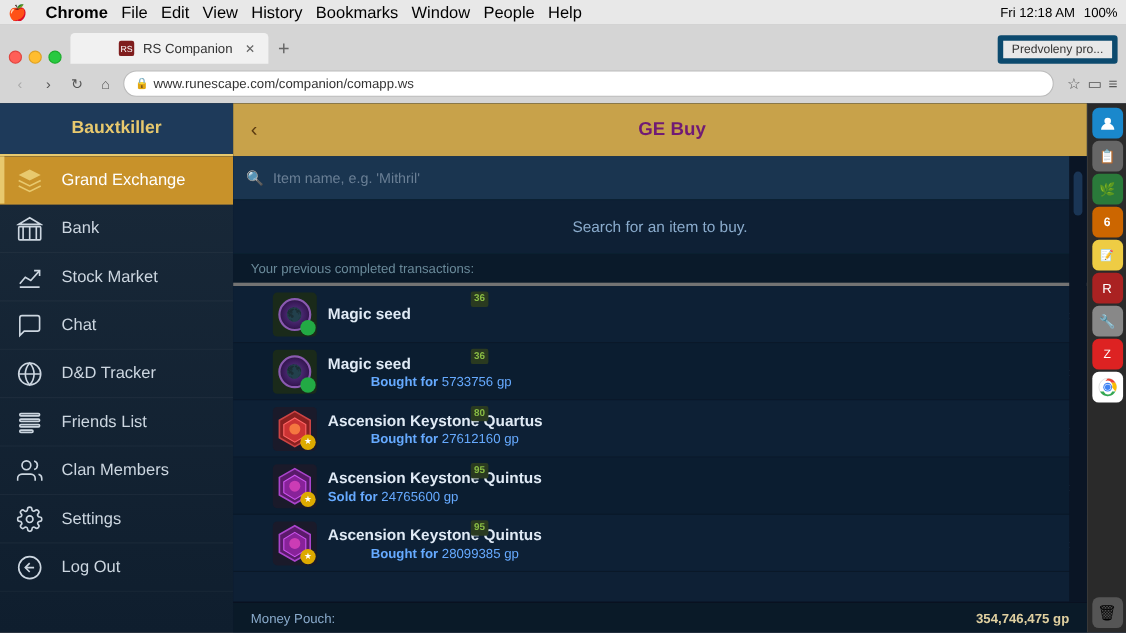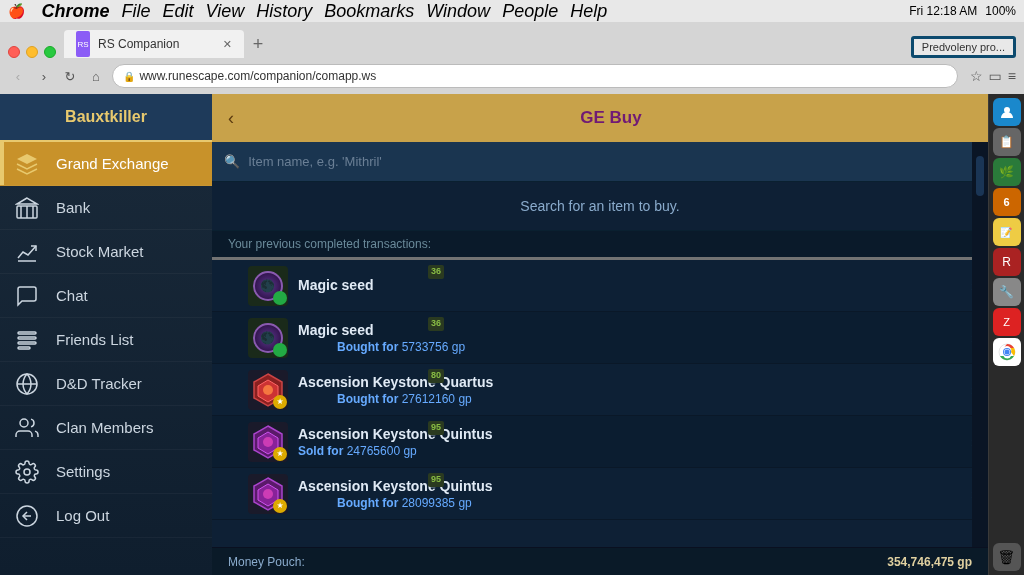--- a/index.html
+++ b/index.html
@@ -18,21 +18,21 @@
       display: flex;
       align-items: center;
       padding: 0 8px;
       font-size: 12px;
       color: #000;
       gap: 12px;
       z-index: 100;
       position: relative;
     }
     .menubar-apple { font-size: 14px; margin-right: 4px; }
-    .menubar-item { font-weight: normal; font-size: 18px; font-style: italic; }
+    .menubar-item { font-weight: normal; font-size: 15px; }
     .menubar-item.bold { font-weight: 600; }
     .menubar-right {
       margin-left: auto;
       display: flex;
       align-items: center;
       gap: 8px;
       font-size: 12px;
     }
 
     
@@ -57,28 +57,29 @@
       align-items: center;
       padding: 0 12px;
       font-size: 12px;
       color: #333;
       min-width: 180px;
       gap: 8px;
       position: relative;
     }
     .chrome-tab-favicon {
       width: 14px;
-      height: 26px;
-      background: #8b5cf6;
+      height: 14px;
+      background: #7f1d1d;
       border-radius: 2px;
       display: flex;
       align-items: center;
       justify-content: center;
       font-size: 8px;
       color: white;
+      margin-left: 32px;
     }
     .chrome-tab-close {
       margin-left: auto;
       font-size: 11px;
       color: #666;
       cursor: pointer;
     }
     .chrome-tab-new {
       width: 28px;
       height: 28px;
@@ -129,21 +130,21 @@
       gap: 6px;
       margin-left: 6px;
     }
     .chrome-icon { font-size: 14px; color: #555; cursor: pointer; }
     .chrome-profile-btn {
       font-size: 11px;
       color: #333;
       background: #e8e8e8;
       padding: 2px 8px;
       border-radius: 3px;
-      border: 3px solid #0c4a6e;
+      border: 5px solid #0c4a6e;
     }
 
     
     .app-container {
       display: flex;
       height: 481px;
       background: #0a1628;
     }
 
     
@@ -520,38 +521,38 @@
             <svg viewBox="0 0 24 24" fill="none" stroke="#ccd6e0" stroke-width="1.5">
               <path d="M21 15a2 2 0 0 1-2 2H7l-4 4V5a2 2 0 0 1 2-2h14a2 2 0 0 1 2 2z"></path>
             </svg>
           </div>
           <span>Chat</span>
         </div>
 
         <div class="nav-item">
           <div class="nav-icon">
             <svg viewBox="0 0 24 24" fill="none" stroke="#ccd6e0" stroke-width="1.5">
+              <circle cx="12" cy="12" r="10"></circle>
+              <line x1="2" y1="12" x2="22" y2="12"></line>
+              <path d="M12 2a15.3 15.3 0 0 1 4 10 15.3 15.3 0 0 1-4 10 15.3 15.3 0 0 1-4-10 15.3 15.3 0 0 1 4-10z"></path>
+            </svg>
+          </div>
+          <span>D&amp;D Tracker</span>
+        </div>
+
+        <div class="nav-item">
+          <div class="nav-icon">
+            <svg viewBox="0 0 24 24" fill="none" stroke="#ccd6e0" stroke-width="1.5">
               <rect x="3" y="4" width="18" height="2" rx="1"></rect>
               <rect x="3" y="9" width="18" height="2" rx="1"></rect>
               <rect x="3" y="14" width="18" height="2" rx="1"></rect>
               <rect x="3" y="19" width="12" height="2" rx="1"></rect>
             </svg>
           </div>
           <span>Friends List</span>
-        </div>
-
-        <div class="nav-item">
-          <div class="nav-icon">
-            <svg viewBox="0 0 24 24" fill="none" stroke="#ccd6e0" stroke-width="1.5">
-              <circle cx="12" cy="12" r="10"></circle>
-              <line x1="2" y1="12" x2="22" y2="12"></line>
-              <path d="M12 2a15.3 15.3 0 0 1 4 10 15.3 15.3 0 0 1-4 10 15.3 15.3 0 0 1-4-10 15.3 15.3 0 0 1 4-10z"></path>
-            </svg>
-          </div>
-          <span>D&amp;D Tracker</span>
         </div>
 
         <div class="nav-item">
           <div class="nav-icon">
             <svg viewBox="0 0 24 24" fill="none" stroke="#ccd6e0" stroke-width="1.5">
               <path d="M17 21v-2a4 4 0 0 0-4-4H5a4 4 0 0 0-4 4v2"></path>
               <circle cx="9" cy="7" r="4"></circle>
               <path d="M23 21v-2a4 4 0 0 0-3-3.87"></path>
               <path d="M16 3.13a4 4 0 0 1 0 7.75"></path>
             </svg>

